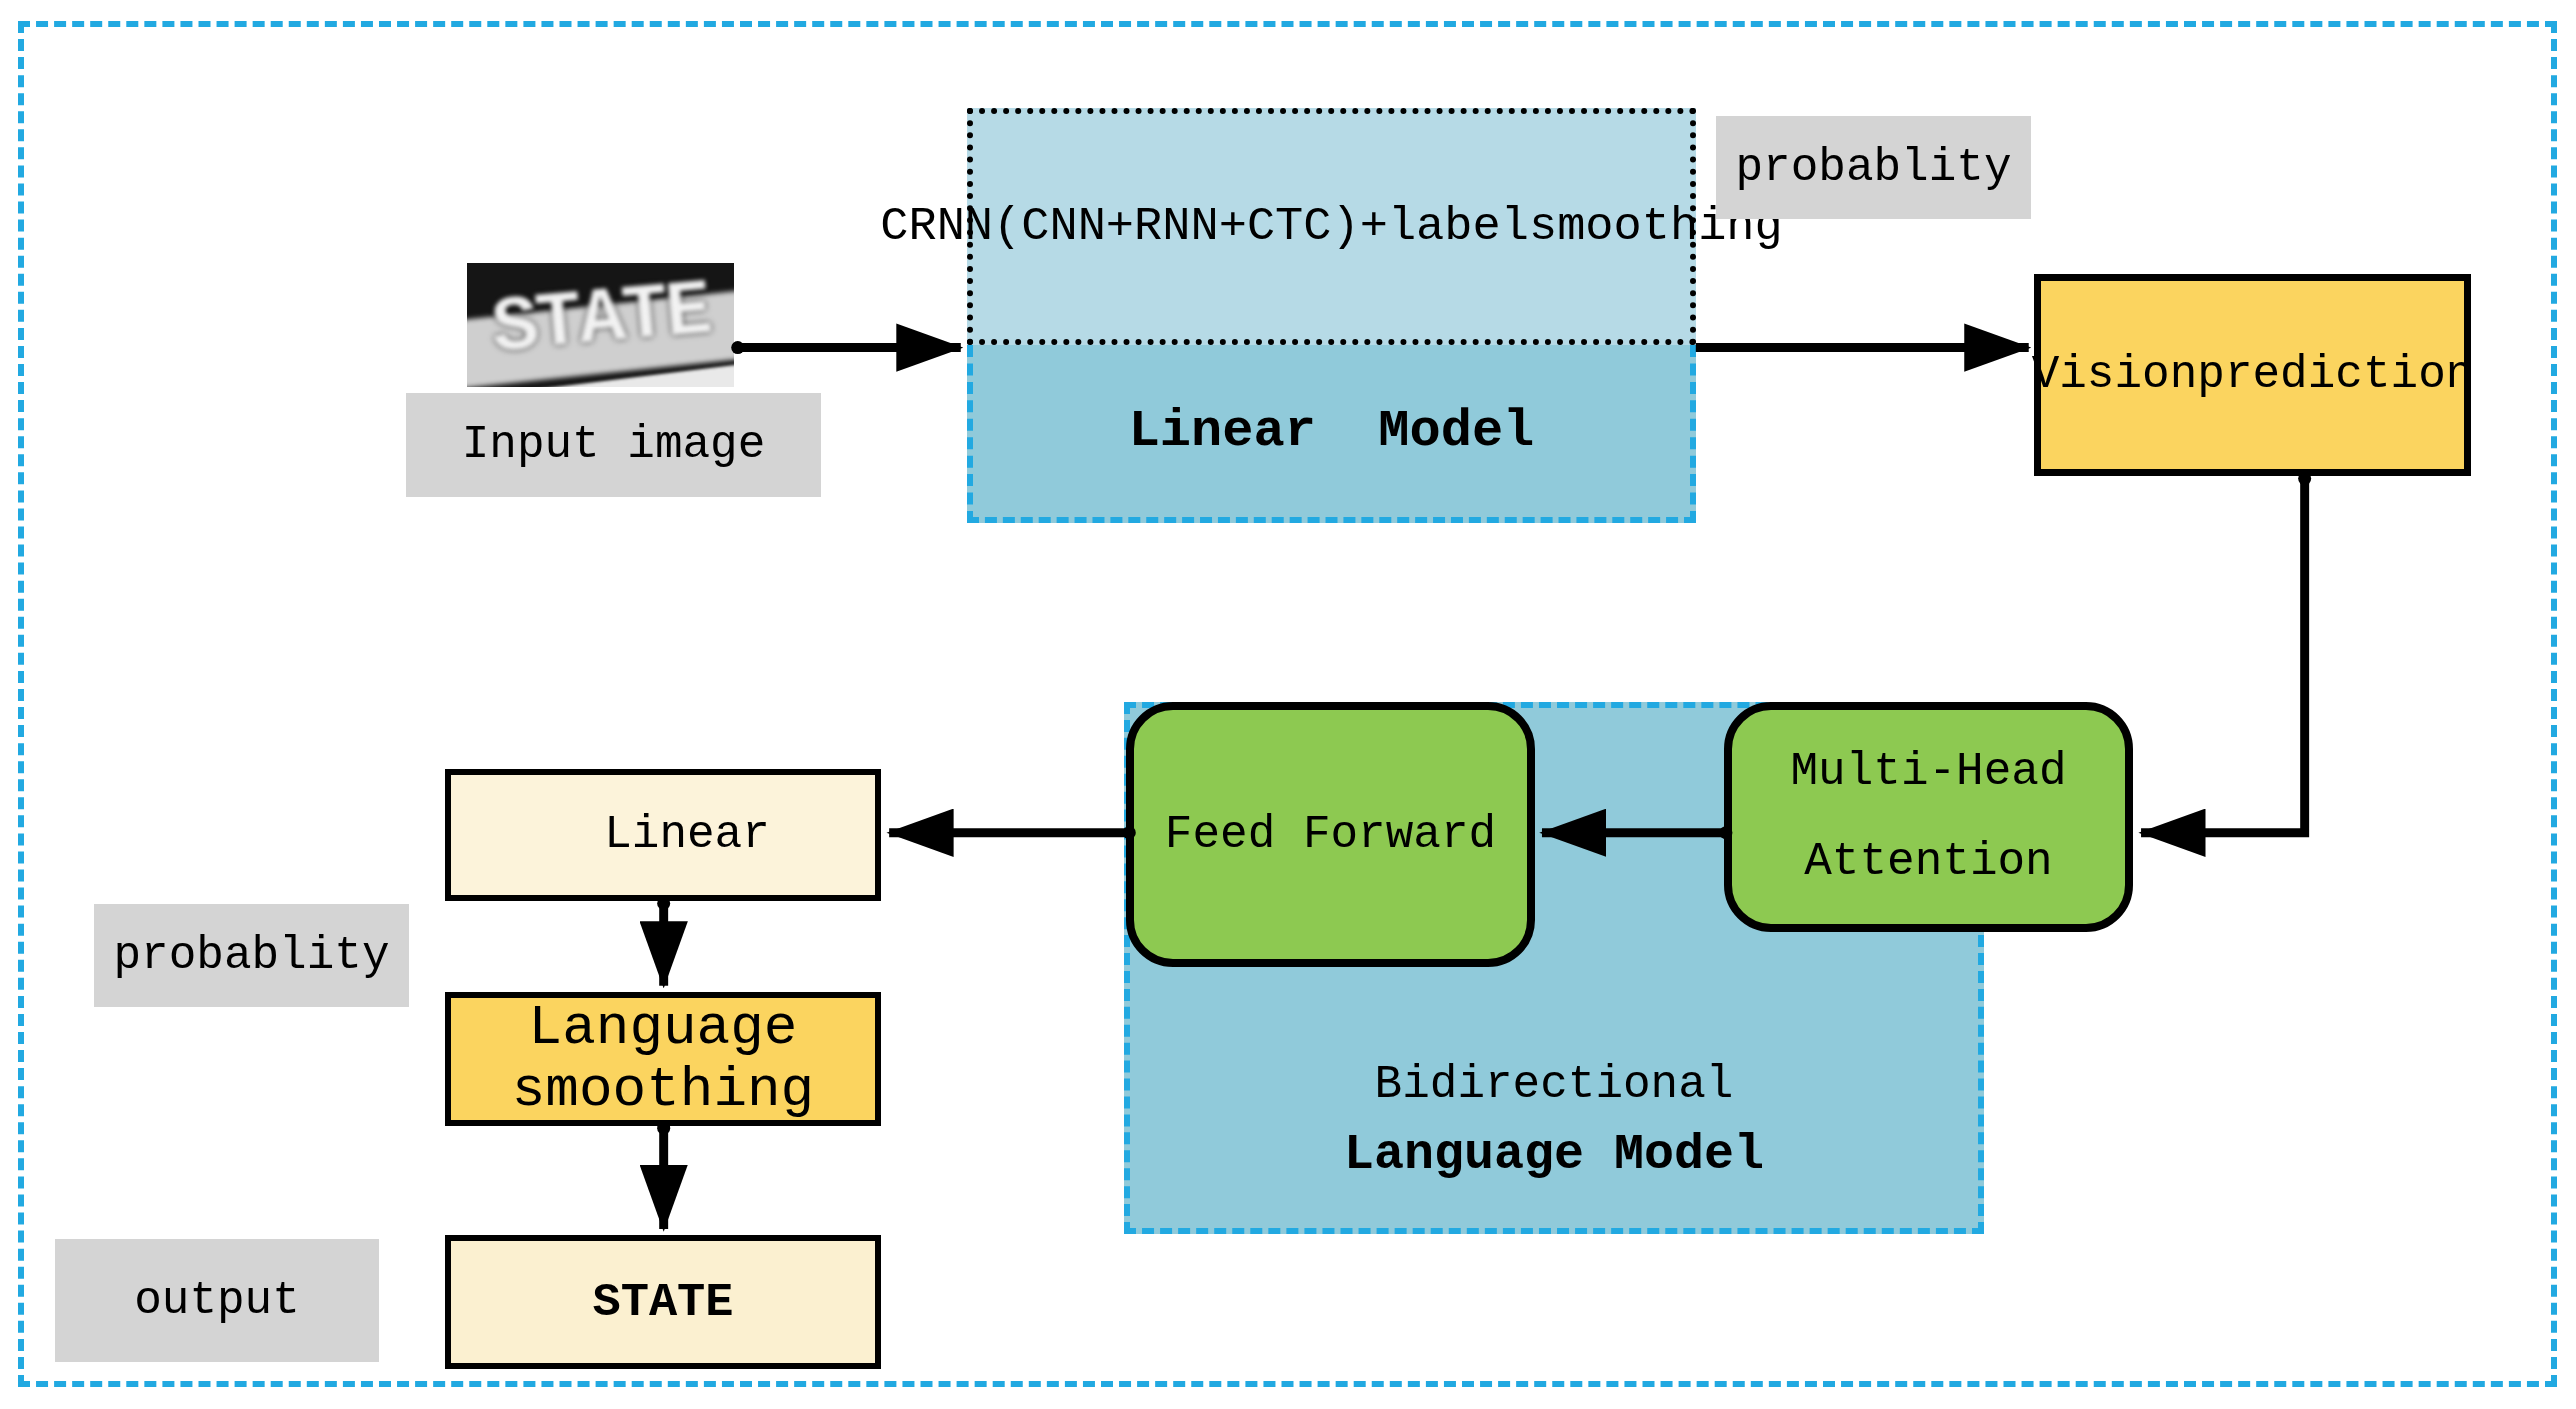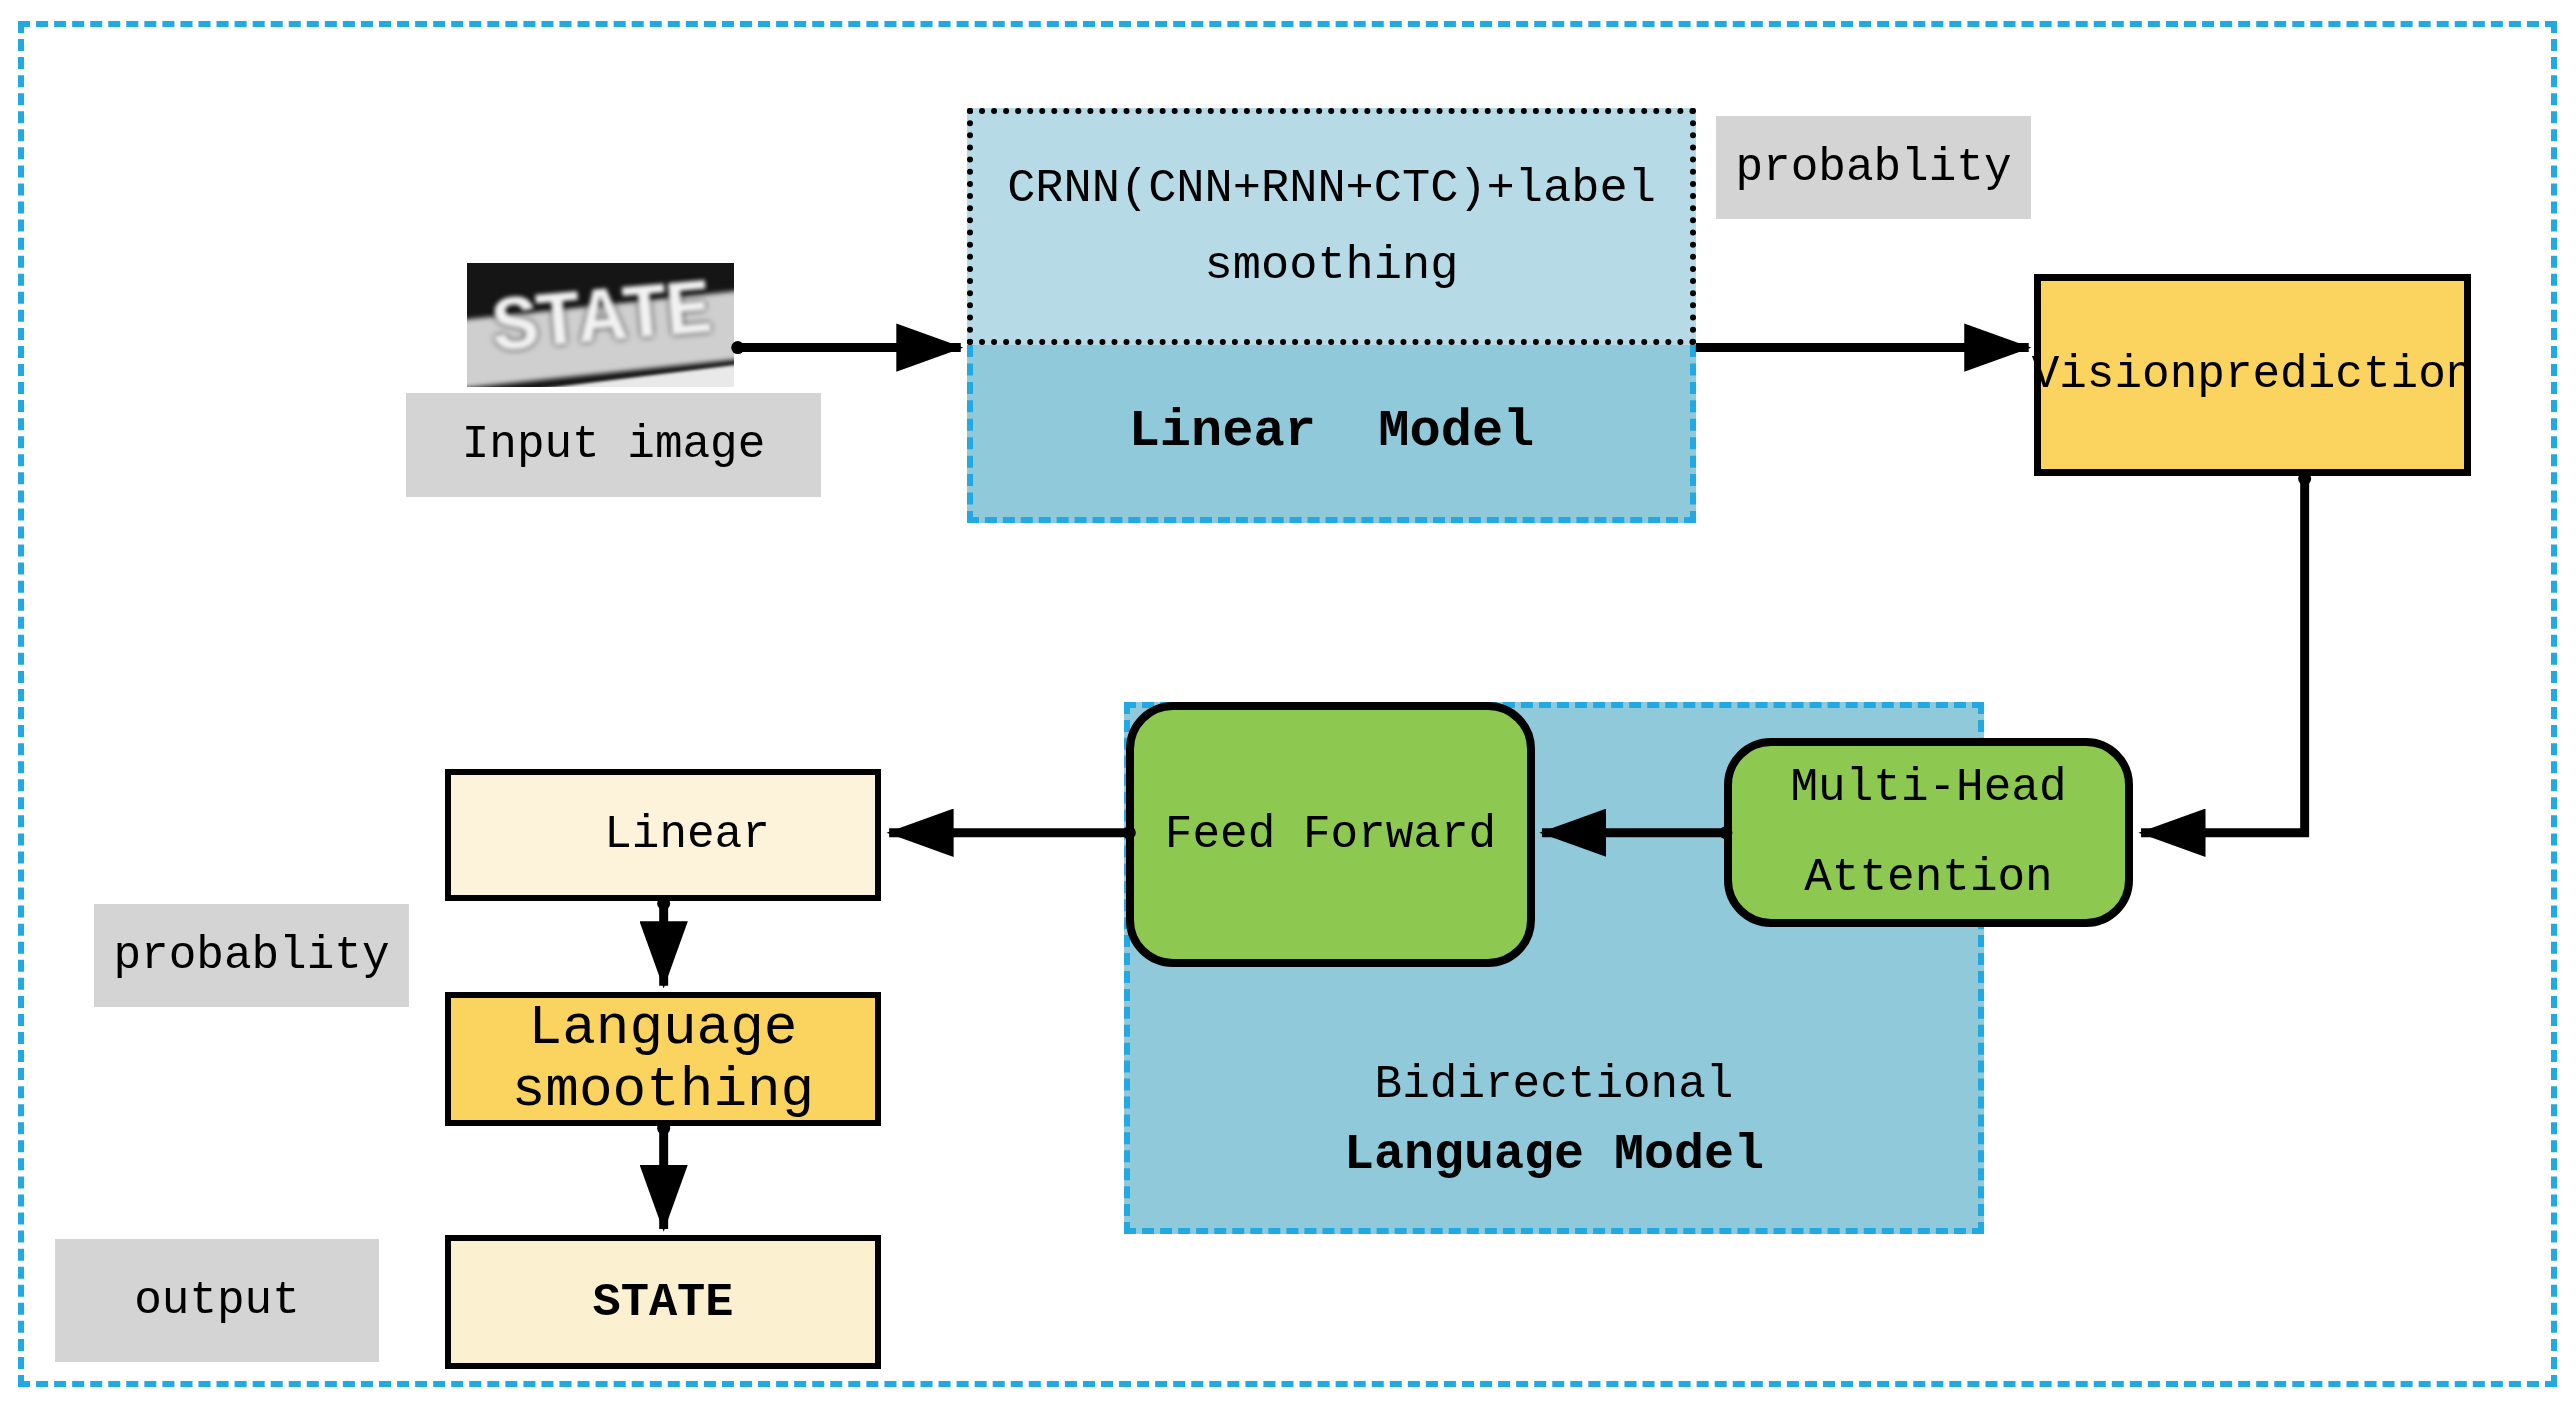--- a/index.html
+++ b/index.html
@@ -24,38 +24,38 @@
 
   .gray-label{background:var(--gray-label);display:flex;align-items:center;justify-content:center;font-size:46px;}
   #input-label{left:406px;top:393px;width:415px;height:104px;}
   #prob-top{left:1716px;top:116px;width:315px;height:103px;}
   #prob-bottom{left:94px;top:904px;width:315px;height:103px;}
   #output-label{left:55px;top:1239px;width:324px;height:123px;}
 
   
   #vm-group{left:967px;top:108px;width:729px;height:415px;}
   #vm-top{position:absolute;left:0;top:0;width:729px;height:237px;background:var(--light-blue);border:6.5px dotted #000;
-          display:flex;flex-direction:column;align-items:center;justify-content:center;font-size:47px;line-height:77px;}
+          display:flex;flex-direction:row;align-items:center;justify-content:center;font-size:47px;line-height:77px;}
   #vm-bottom{position:absolute;left:0;top:237px;width:729px;height:178px;background:var(--medium-blue);
           border:6.5px dashed var(--frame-blue);border-top:none;display:flex;align-items:center;justify-content:center;
           font-weight:bold;font-size:52px;white-space:pre;}
 
   
   #vision-pred{left:2034px;top:274px;width:437px;height:202px;background:var(--yellow);border:7.3px solid #000;
           display:flex;flex-direction:row;align-items:center;justify-content:center;font-size:46px;line-height:91px;}
 
   
   #blm{left:1124px;top:702px;width:860px;height:532px;background:var(--medium-blue);border:6.5px dashed var(--frame-blue);}
   #blm .caption{position:absolute;left:0;top:342px;width:100%;text-align:center;font-size:46px;line-height:70px;}
   #blm .caption .bold-line{font-weight:bold;font-size:50px;}
 
   .green-box{background:var(--green);border:8.1px solid #000;border-radius:47px;
           display:flex;flex-direction:column;align-items:center;justify-content:center;font-size:46px;line-height:90px;}
   #feed-forward{left:1126px;top:702px;width:409px;height:265px;}
-  #multi-head{left:1724px;top:702px;width:409px;height:189px;margin-top:36px;}
+  #multi-head{left:1724px;top:702px;width:409px;height:230px;}
 
   .io-box{border:6.5px solid #000;display:flex;flex-direction:column;align-items:center;justify-content:center;}
   #linear{left:445px;top:769px;width:436px;height:132px;background:var(--cream);font-size:46px;padding-left:48px;}
   #lang-pred{left:445px;top:992px;width:436px;height:134px;background:var(--yellow);font-size:56px;line-height:62px;}
   #state-out{left:445px;top:1235px;width:436px;height:134px;background:var(--cream-dark);font-weight:bold;font-size:47px;}
 
   #wires{left:0;top:0;width:2576px;height:1409px;pointer-events:none;}
 </style>
 </head>
 <body>

